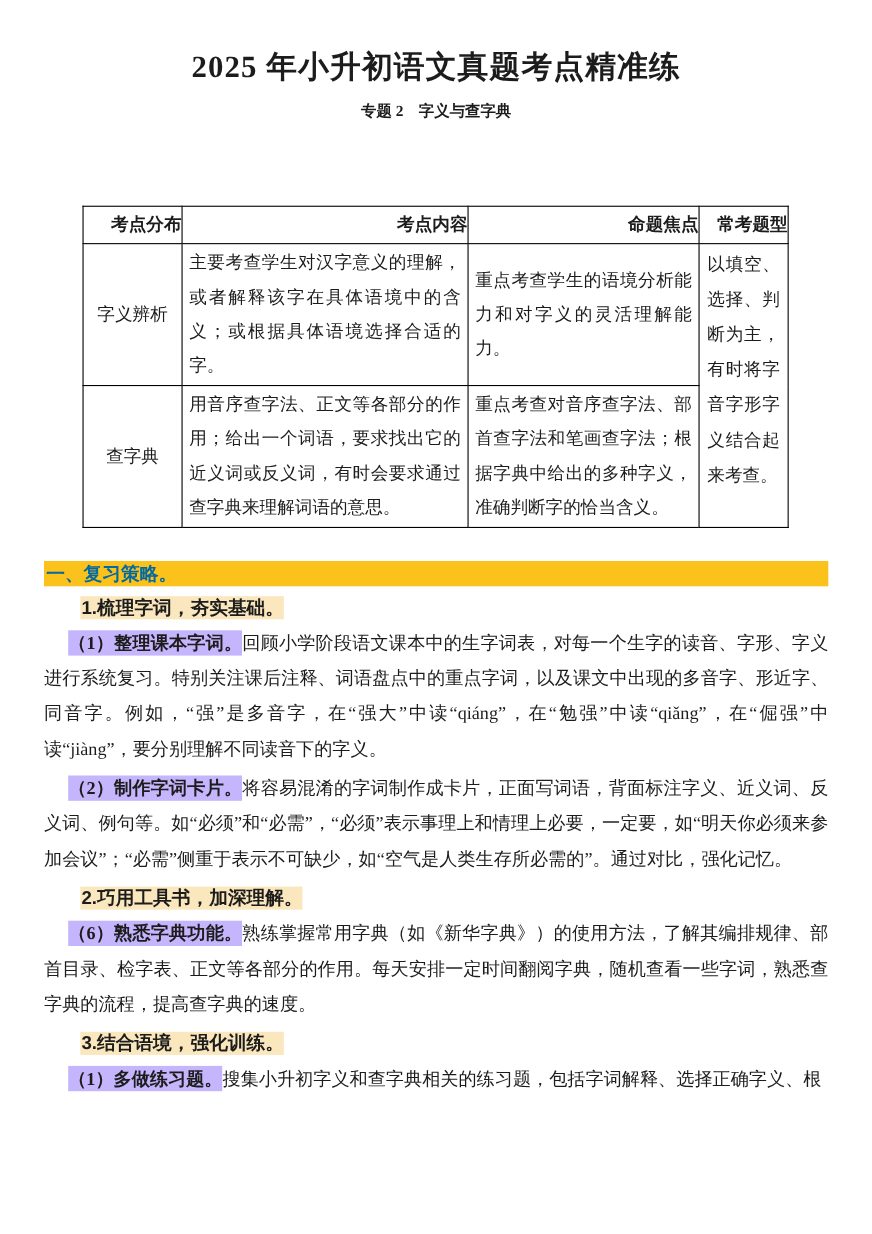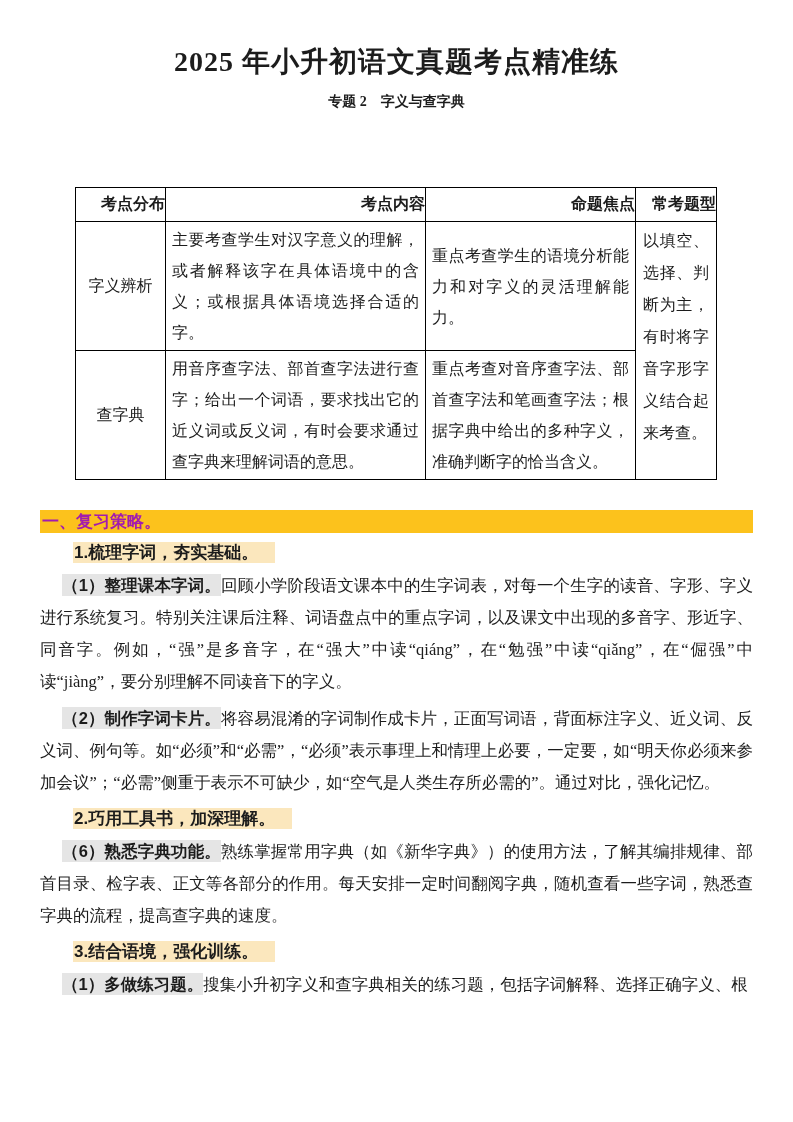--- a/index.html
+++ b/index.html
@@ -68,51 +68,51 @@
     padding: 3px 7px 0 7px;
     line-height: 32px;
   }
 
   .banner {
     margin-top: 30px;
     width: 713px;
     height: 23px;
     line-height: 23px;
     background: #fcc21c;
-    color: #a21caf;
+    color: #0369a1;
     font-family: "Liberation Sans", "DejaVu Sans", sans-serif;
     font-weight: bold;
     font-size: 17px;
     padding-left: 2px;
     box-sizing: border-box;
   }
 
   .sec-heading {
     margin: 7px 0 0 33px;
     font-size: 17px;
     line-height: 25px;
   }
   .sec-heading > span {
     background: #fbe7bd;
     font-family: "Liberation Sans", "DejaVu Sans", sans-serif;
     font-weight: bold;
-    padding: 1px 17px 1px 1px;
+    padding: 1px 0 1px 1px;
   }
 
   p.para {
     margin: 4px 0 0 0;
     font-size: 16.5px;
     line-height: 32px;
     text-align: justify;
     text-justify: inter-character;
     text-indent: 22px;
   }
   p.para .lead {
-    background: #e5e5e5;
-    font-family: Liberation Sans, sans-serif;
+    background: #c4b5fd;
+    font-family: Liberation Serif, serif;
     font-weight: bold;
     padding: 2px 0;
   }
 </style>
 </head>
 <body>
 
 <div class="page">
 
   <div class="title">2025 年小升初语文真题考点精准练</div>
@@ -135,21 +135,21 @@
     </thead>
     <tbody>
       <tr class="row-1">
         <td class="cat">字义辨析</td>
         <td class="jc">主要考查学生对汉字意义的理解，或者解释该字在具体语境中的含义；或根据具体语境选择合适的字。</td>
         <td class="jc">重点考查学生的语境分析能力和对字义的灵活理解能力。</td>
         <td class="qt" rowspan="2">以填空、选择、判断为主，有时将字音字形字义结合起来考查。</td>
       </tr>
       <tr class="row-2">
         <td class="cat">查字典</td>
-        <td class="jc">用音序查字法、部首查字法进行查字；给出一个词语，要求找出它的近义词或反义词，有时会要求通过查字典来理解词语的意思。</td>
+        <td class="jc">用音序查字法、正文等各部分的作用；给出一个词语，要求找出它的近义词或反义词，有时会要求通过查字典来理解词语的意思。</td>
         <td class="jc">重点考查对音序查字法、部首查字法和笔画查字法；根据字典中给出的多种字义，准确判断字的恰当含义。</td>
       </tr>
     </tbody>
   </table>
 
   <div class="banner">
     <span>一、复习策略。</span>
   </div>
 
   <div class="sec-heading">

